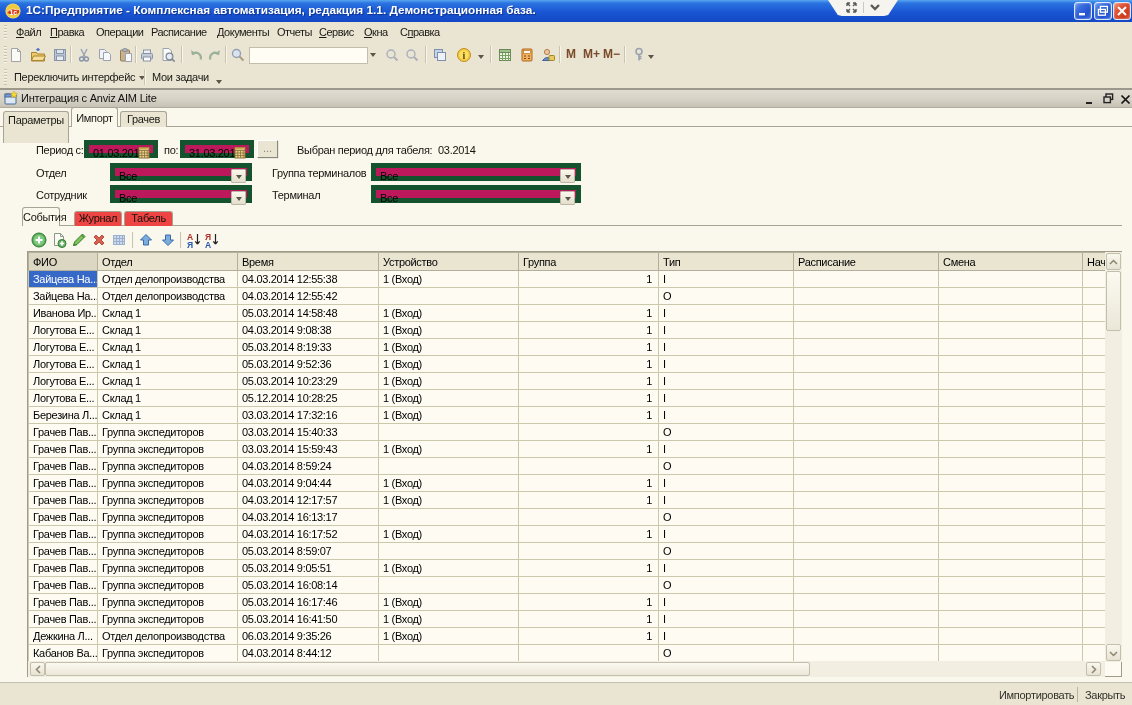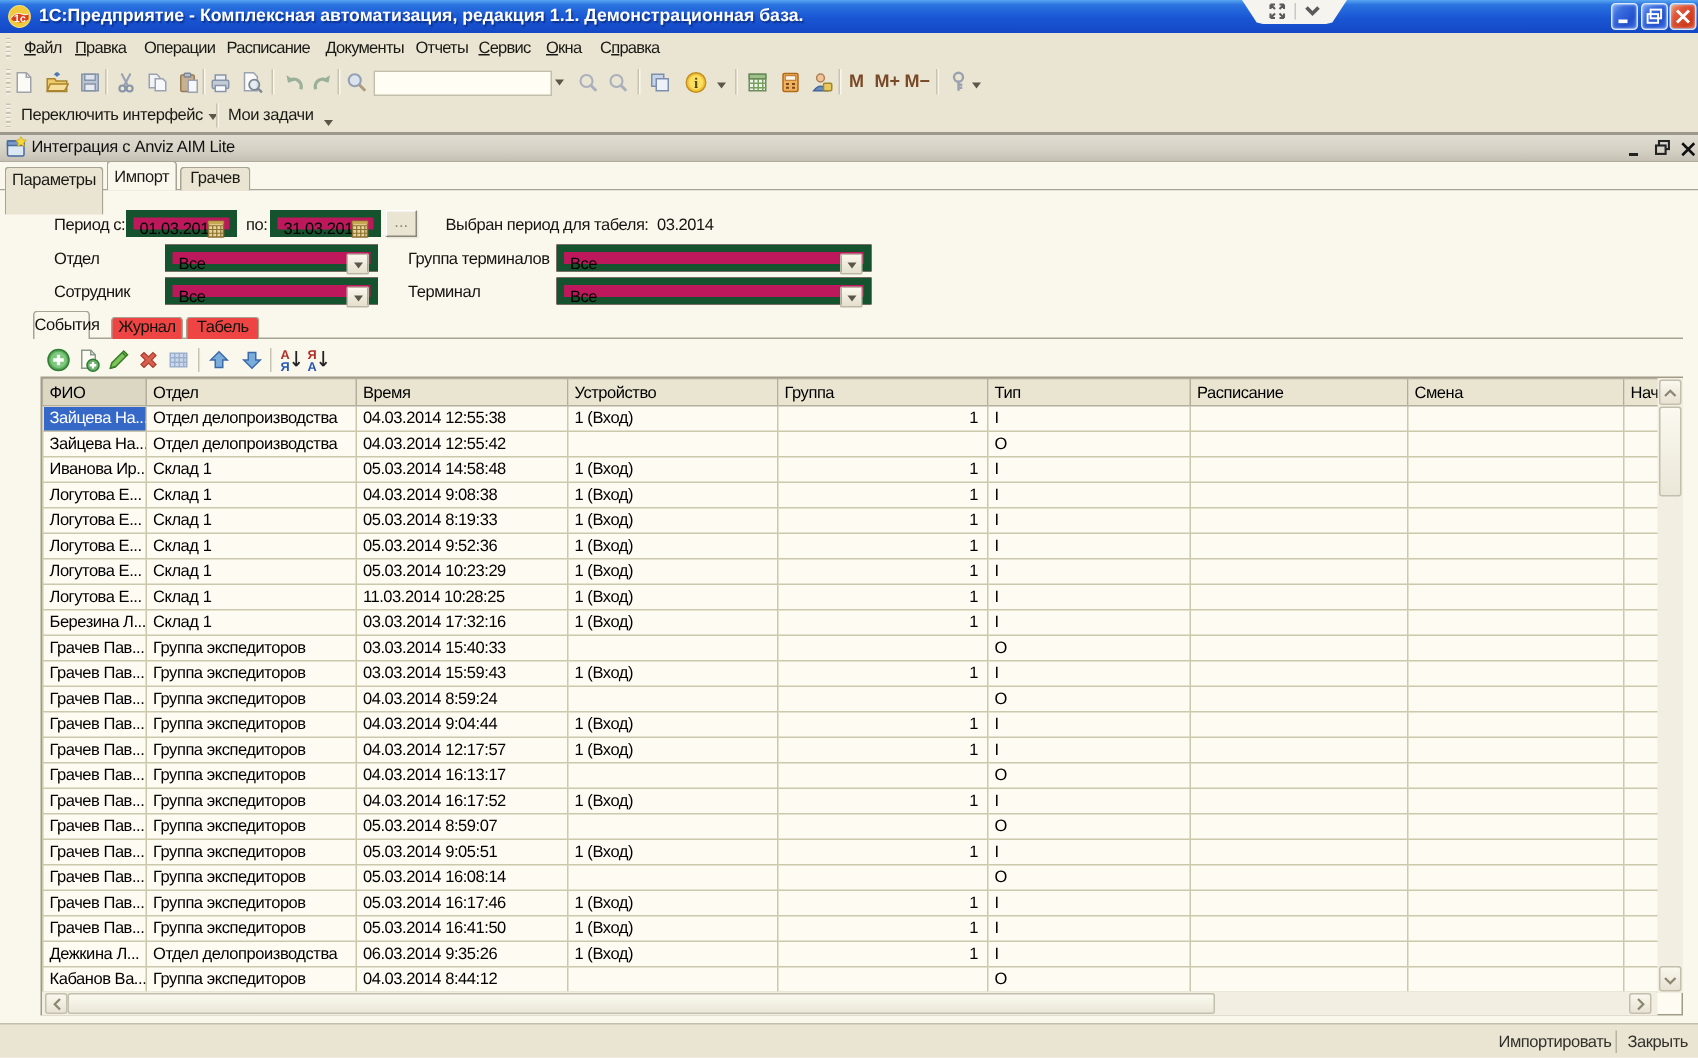--- a/index.html
+++ b/index.html
@@ -453,21 +453,21 @@
           <td>1 (Вход)</td>
           <td class="r">1</td>
           <td>I</td>
           <td></td>
           <td></td>
           <td></td>
         </tr>
 <tr>
           <td>Логутова Е...</td>
           <td>Склад 1</td>
-          <td>11.03.2014 10:28:25</td>
+          <td>05.12.2014 10:28:25</td>
           <td>1 (Вход)</td>
           <td class="r">1</td>
           <td>I</td>
           <td></td>
           <td></td>
           <td></td>
         </tr>
 <tr>
           <td>Березина Л...</td>
           <td>Склад 1</td>

